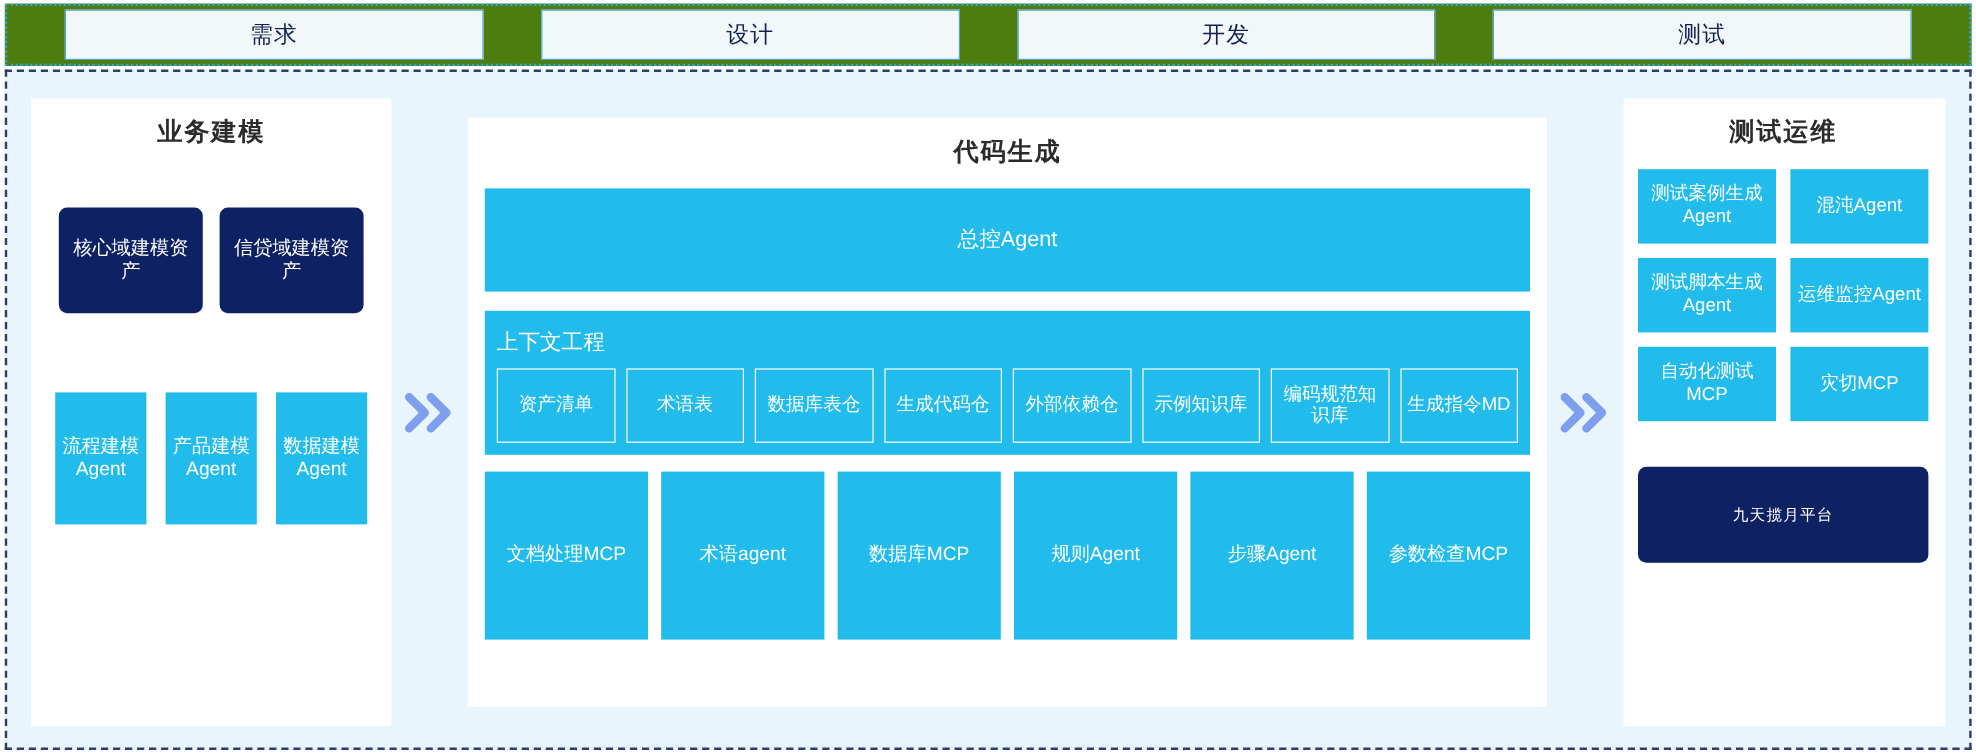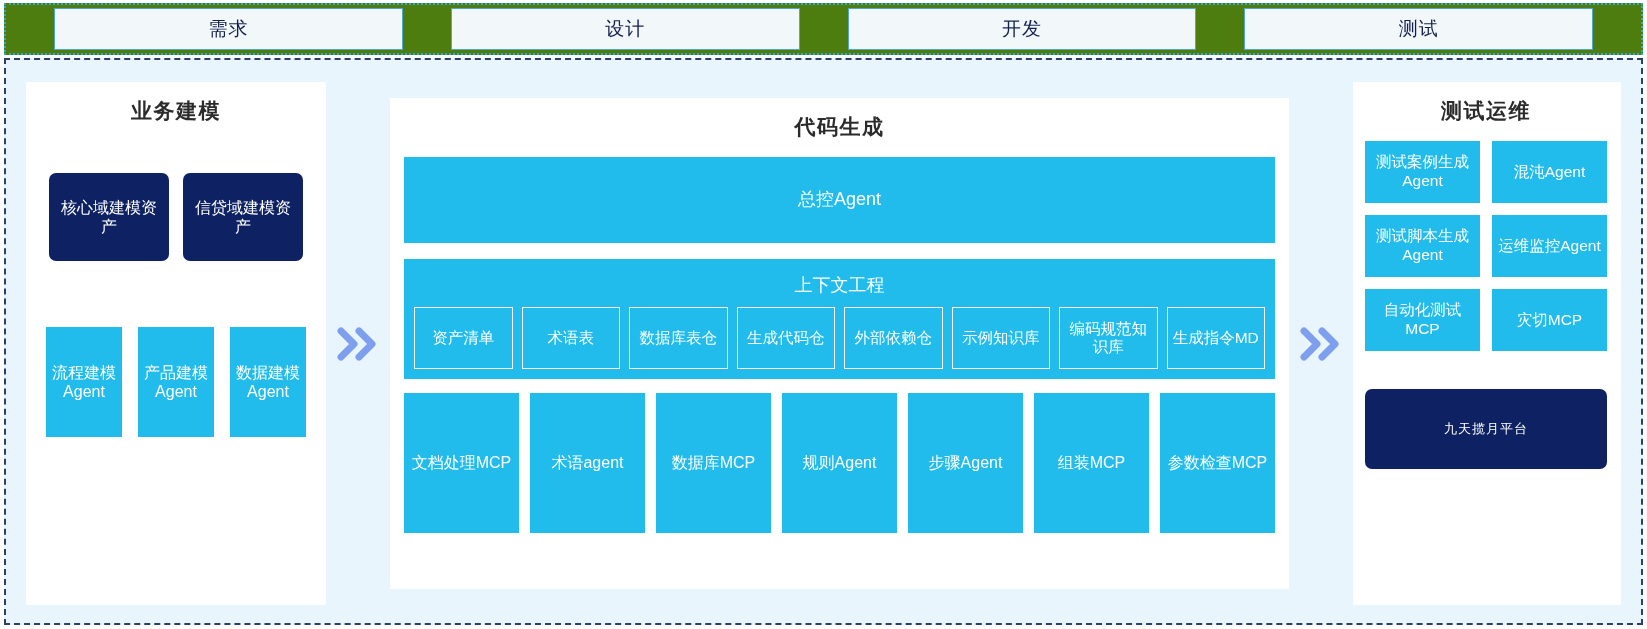--- a/index.html
+++ b/index.html
@@ -150,21 +150,21 @@
     height: 86px;
     font-size: 18px;
   }
   .ctx-block {
     margin-top: 16px;
     background: #21BCEC;
     padding: 8px 10px 10px 10px;
     box-sizing: border-box;
   }
   .ctx-title {
-    text-align: center;
+    text-align: left;
     color: #ffffff;
     font-size: 18px;
     padding: 6px 0 10px 0;
   }
   .ctx-row {
     display: flex;
     gap: 9px;
   }
   .ctx-item {
     flex: 1 1 0;
@@ -315,23 +315,20 @@
         <div class="box cyan">
           <span>数据库MCP</span>
         </div>
         <div class="box cyan">
           <span>规则Agent</span>
         </div>
         <div class="box cyan">
           <span>步骤Agent</span>
         </div>
         <div class="box cyan">
-          <span>组装MCP</span>
-        </div>
-        <div class="box cyan">
           <span>参数检查MCP</span>
         </div>
       </div>
     </div>
 
     <div class="chev">
       <svg width="42" height="34" viewBox="0 0 42 34" aria-hidden="true">
         <path d="M4 4 L17 17 L4 30" fill="none" stroke="#7E9FEE" stroke-width="7" stroke-linecap="round" stroke-linejoin="round"></path>
         <path d="M22 4 L35 17 L22 30" fill="none" stroke="#7E9FEE" stroke-width="7" stroke-linecap="round" stroke-linejoin="round"></path>
       </svg>

